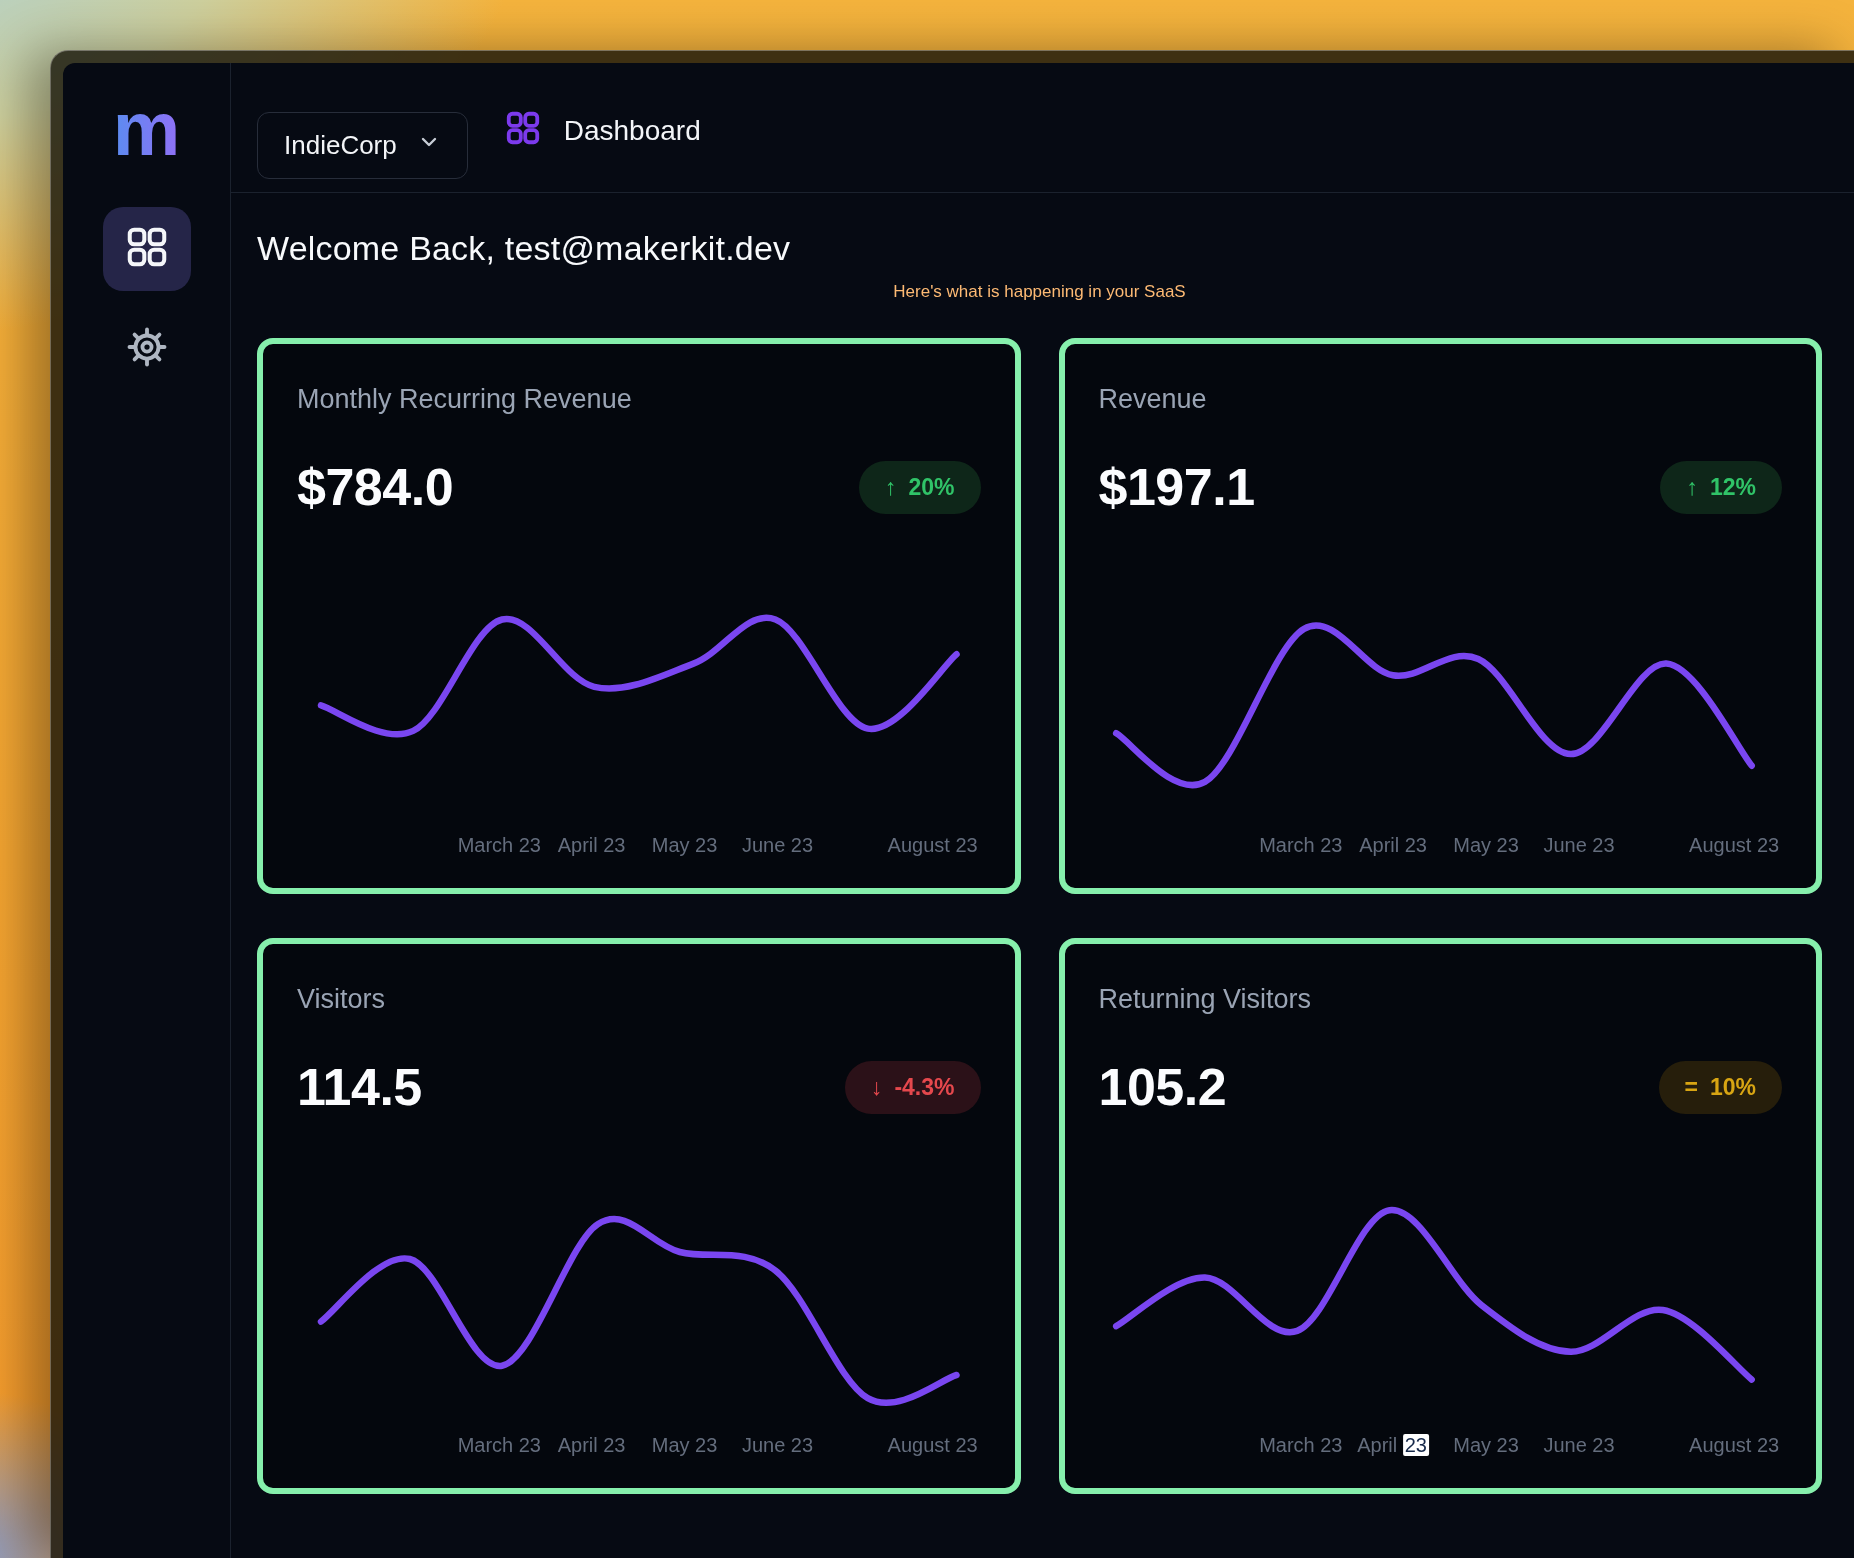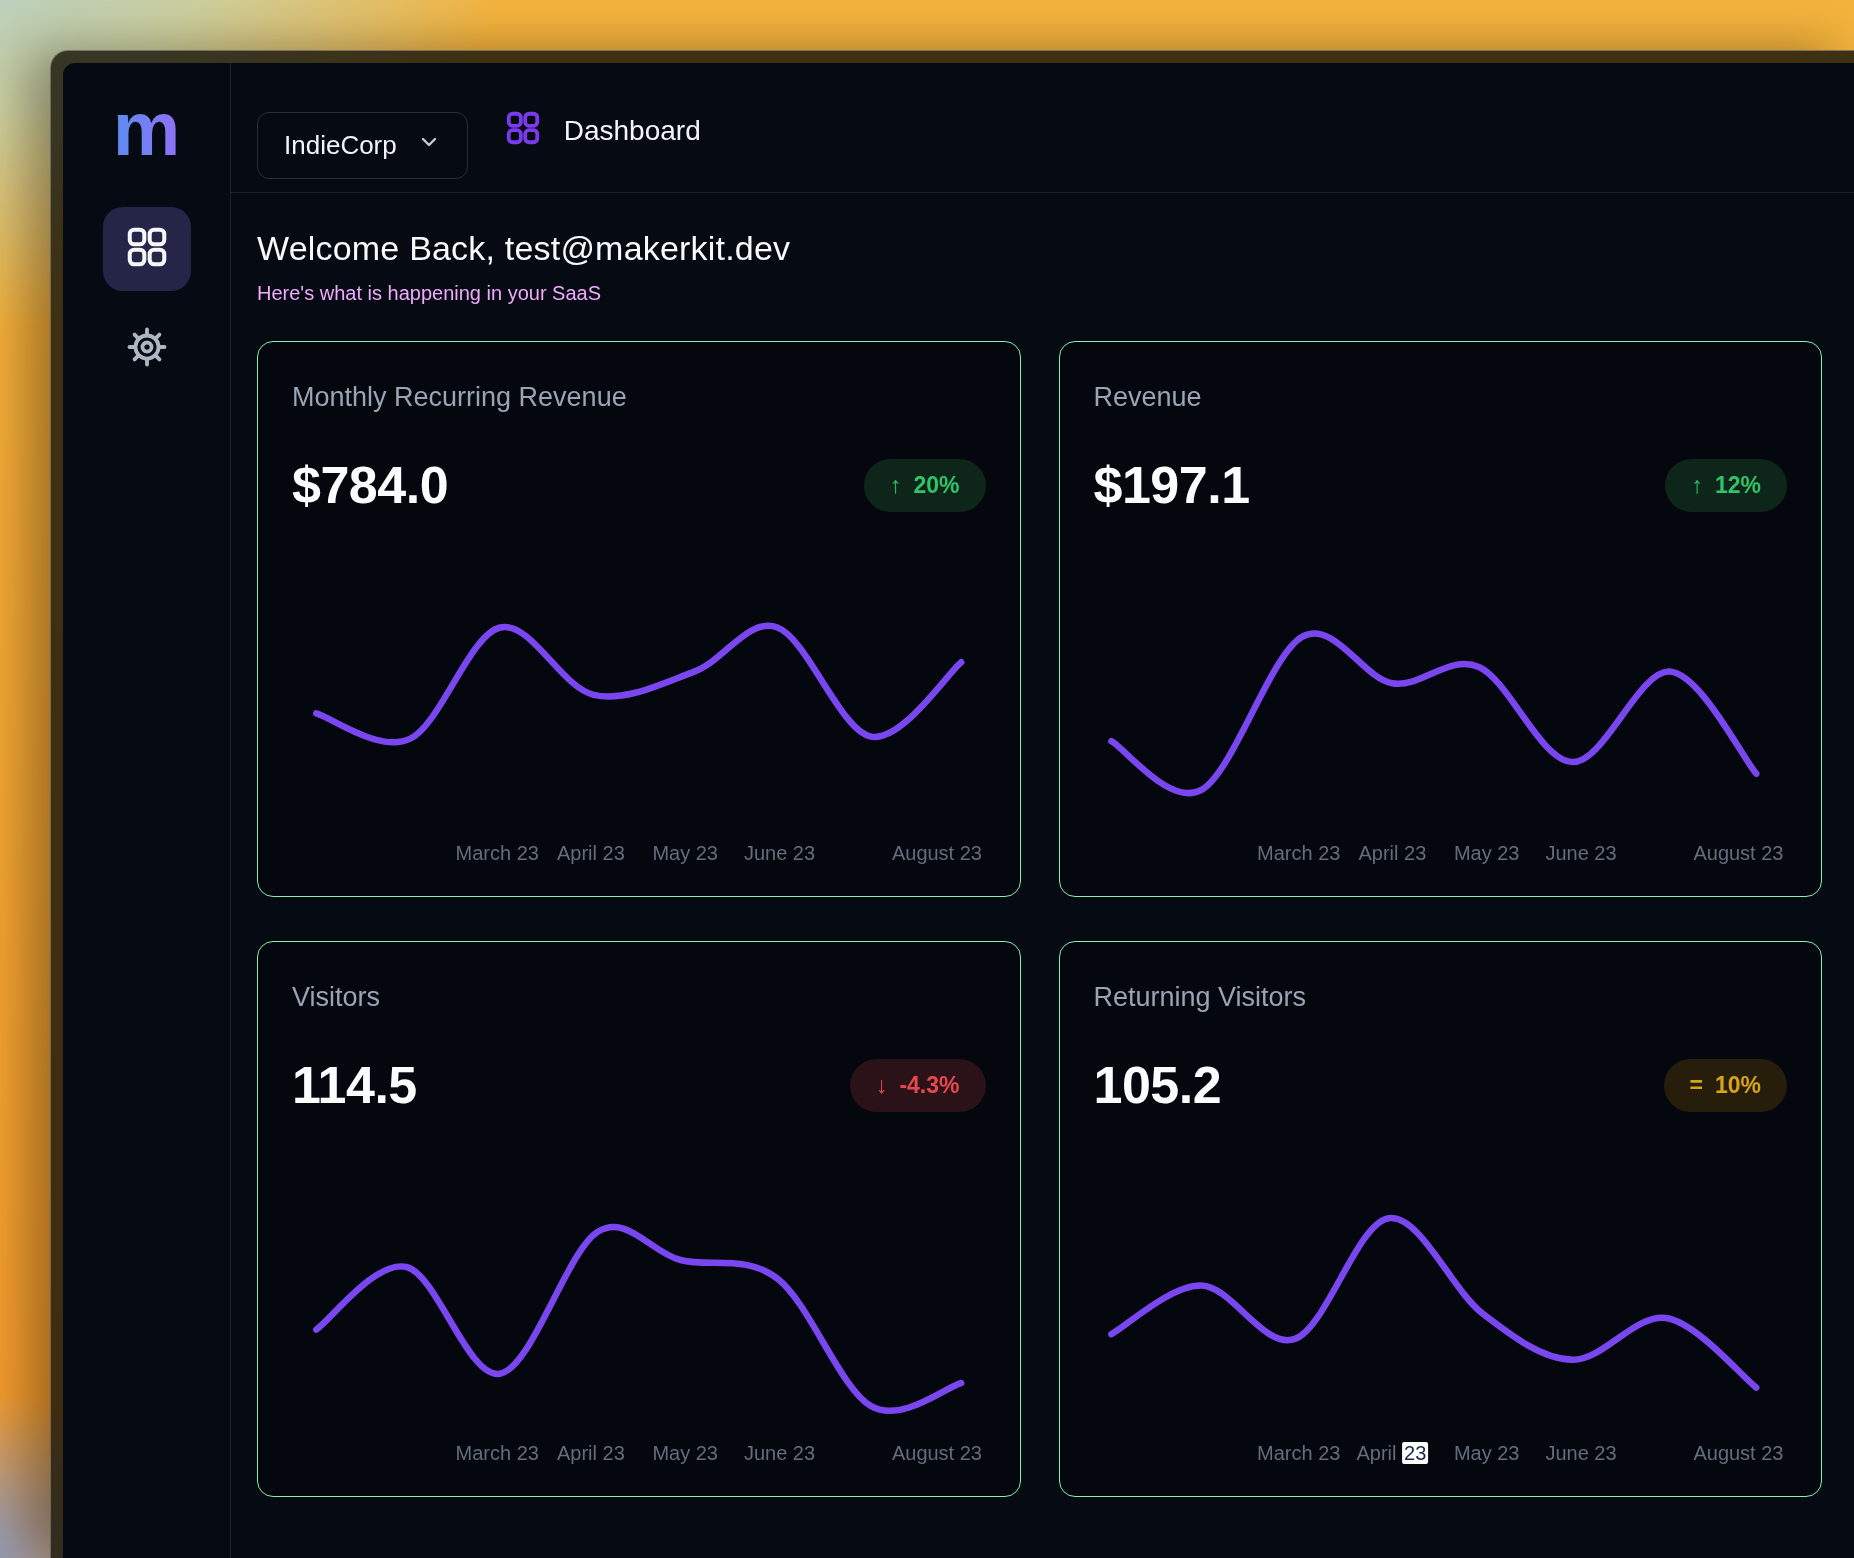--- a/index.html
+++ b/index.html
@@ -49,26 +49,26 @@
   .ws-btn { display:flex; align-items:center; gap:20px; padding:17px 26px;
             border:1px solid #272d3a; border-radius:12px; background:transparent;
             color:#f3f5f8; font-size:26px; font-weight:500; cursor:pointer;
             font-family:inherit;margin-top:36px; }
   .ws-btn svg { width:24px; height:24px; color:#c7cdd6; }
   .crumb { display:flex; align-items:flex-end; gap:22px; color:#f3f5f8; font-size:28px; }
   .crumb .grid-ic { width:38px; height:38px; color:#7c3aed; }
 
   .content { padding:36px 32px 0 26px; }
   .welcome { color:#f8fafc; font-size:34px; font-weight:400; letter-spacing:.2px; }
-  .subtitle { color:#f0abfc; font-size:20px; margin-top:14px; font-weight:400; }
+  .subtitle { color:#fdba74; font-size:17px; margin-top:14px; font-weight:400;text-align:center; }
 
   .grid { margin-top:36px; display:grid; grid-template-columns:1fr 1fr; gap:44px 38px; }
 
   
-  .card { height:556px; background:#04070d; border:1px solid #86efac; border-radius:16px;
+  .card { height:556px; background:#04070d; border:6px solid #86efac; border-radius:16px;
           padding:40px 34px 28px; display:flex; flex-direction:column; }
   .card-title { color:#9aa4b4; font-size:27px; font-weight:400; }
   .value-row { margin-top:42px; display:flex; align-items:center; justify-content:space-between; }
   .metric { color:#fbfcfe; font-size:52px; font-weight:700; letter-spacing:-.5px; }
   .badge { display:flex; align-items:center; gap:12px; padding:13px 26px; border-radius:999px;
            font-size:23px; font-weight:600; }
   .badge.up   { background:#0e2619; color:#30c368; }
   .badge.down { background:#2b1118; color:#e5484d; }
   .badge.flat { background:#261e0b; color:#d8a513; }
   .badge-icon { font-weight:700; }

